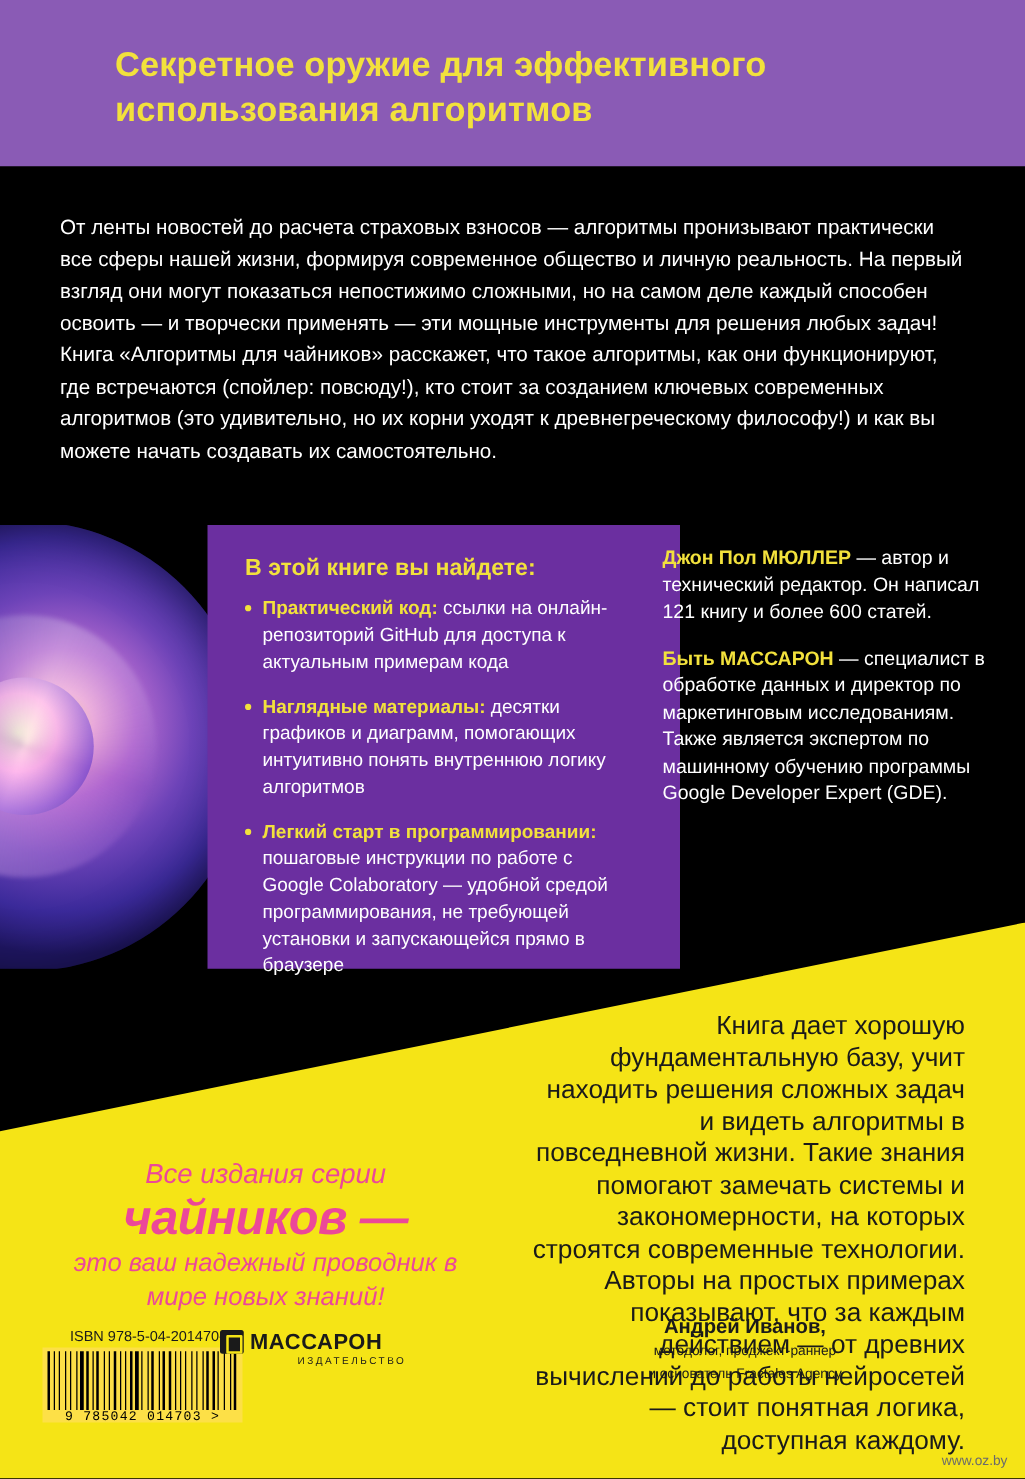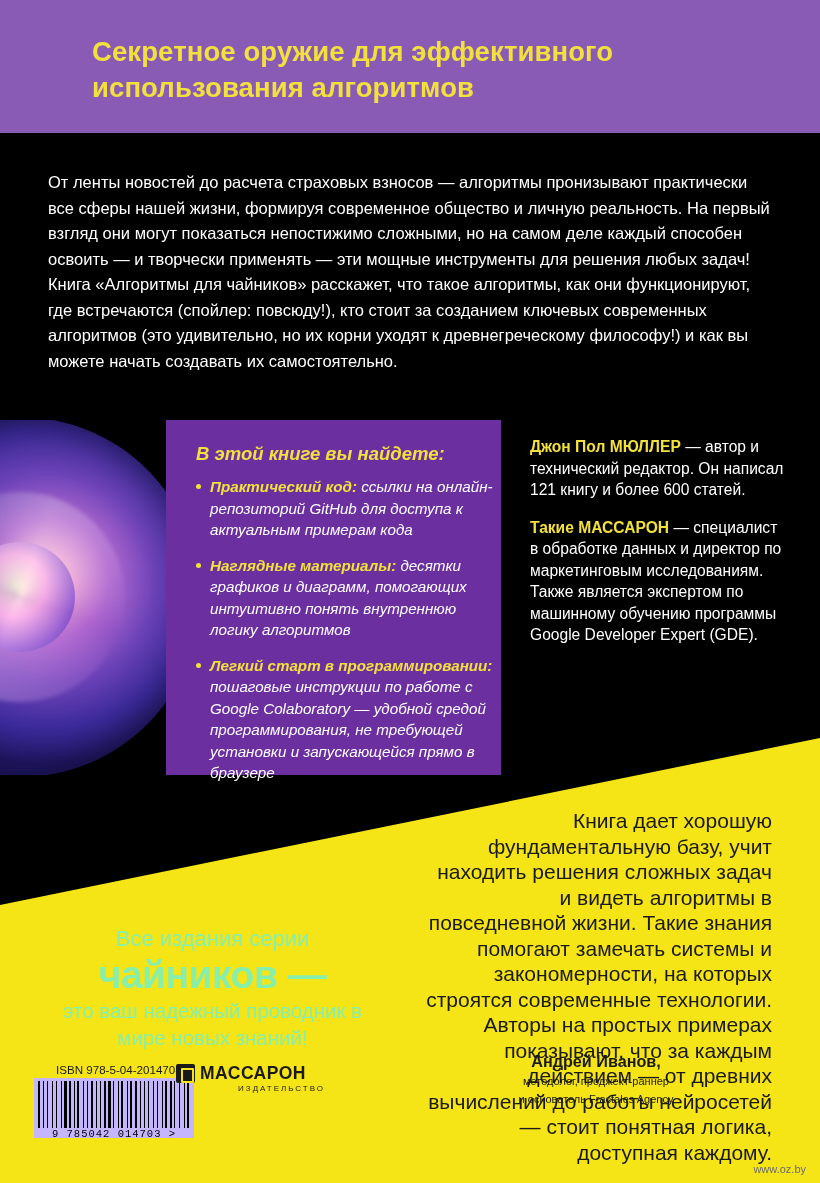--- a/index.html
+++ b/index.html
@@ -52,23 +52,22 @@
       conic-gradient(from 20deg, rgba(255,255,255,.25), rgba(140,70,200,.15) 25%, rgba(255,200,255,.30) 50%, rgba(70,40,160,.20) 75%, rgba(255,255,255,.25));
     filter:blur(2px);
   }
   .fractal:before{
     content:"";position:absolute;left:50%;top:50%;width:110px;height:110px;
     margin:-55px 0 0 -55px;border-radius:50%;
     background:radial-gradient(circle at 45% 40%, #fff7d8, #ffb3e6 35%, #8f5ad0 70%, #3b2a9a 100%);
   }
 
   .purple-panel{
-    position:absolute;left:166px;top:0;width:335px;height:355px;
+    position:absolute;left:166px;top:0;width:378px;height:355px;
     background:#6b2fa0;
-    font-style:italic;
   }
   .panel-heading{
     position:absolute;left:30px;top:22px;width:300px;
     color:#f2e13c;font-size:18.5px;font-weight:bold;line-height:24px;
   }
   .bullets{
     position:absolute;left:28px;top:56px;width:305px;
     color:#ffffff;font-size:15.2px;line-height:21.5px;
   }
   .bullet{position:relative;padding-left:16px;margin-bottom:14px;}
@@ -100,34 +99,34 @@
     color:#1a1a1a;font-size:21px;line-height:25.5px;text-align:right;
   }
   .review-name{
     position:absolute;left:420px;top:1050px;width:352px;
     text-align:center;color:#1a1a1a;
   }
   .review-name .nm{font-size:16.2px;font-weight:bold;display:block;line-height:22px;}
   .review-name .role{font-size:11px;display:block;line-height:18px;}
 
   .series{
-    position:absolute;left:40px;top:925px;width:345px;text-align:center;color:#86efac;
+    position:absolute;left:40px;top:925px;width:345px;text-align:center;color:#ec4899;font-style:italic;
   }
   .series .l1{font-size:22px;line-height:28px;}
   .series .l2{font-size:39px;font-weight:bold;line-height:44px;letter-spacing:-0.5px;}
   .series .l3{font-size:20.5px;line-height:27px;}
 
   
   .isbn-text{
     position:absolute;left:56px;top:1063px;
     font-size:11.6px;color:#1a1a1a;
   }
   .barcode{
     position:absolute;left:34px;top:1078px;width:160px;height:60px;
-    background:#c4b5fd;
+    background:#fde047;
   }
   .bars{position:absolute;left:4px;top:3px;height:47px;width:152px;display:flex;gap:1px;}
   .bars i{display:block;background:#000;height:100%;}
   .barcode-num{
     position:absolute;left:4px;top:50px;width:152px;text-align:center;
     font-family:"Liberation Mono", monospace;font-size:10.5px;letter-spacing:1px;color:#000;
   }
 
   .publisher{
     position:absolute;left:200px;top:1063px;width:125px;color:#1a1a1a;
@@ -188,21 +187,21 @@
           <b>Легкий старт в программировании:</b><span> пошаговые инструкции по работе с Google Colaboratory — удобной средой программирования, не требующей установки и запускающейся прямо в браузере</span>
         </div>
       </div>
     </div>
 
     <div class="authors">
       <p>
         <b>Джон Пол МЮЛЛЕР</b><span> — автор и технический редактор. Он написал 121 книгу и более 600 статей.</span>
       </p>
       <p>
-        <b>Такие МАССАРОН</b><span> — специалист в обработке данных и директор по маркетинговым исследованиям. Также является экспертом по машинному обучению программы Google Developer Expert (GDE).</span>
+        <b>Быть МАССАРОН</b><span> — специалист в обработке данных и директор по маркетинговым исследованиям. Также является экспертом по машинному обучению программы Google Developer Expert (GDE).</span>
       </p>
     </div>
   </div>
 
   <div class="yellow-wrap">
     <div class="yellow-shape"></div>
   </div>
 
   <div class="review">Книга дает хорошую фундаментальную базу, учит находить решения сложных задач и видеть алгоритмы в повседневной жизни. Такие знания помогают замечать системы и  закономерности, на которых строятся современные технологии. Авторы на простых примерах показывают, что за каждым действием — от древних вычислений до работы нейросетей — стоит понятная логика, доступная каждому.</div>
   <div class="review-name">

